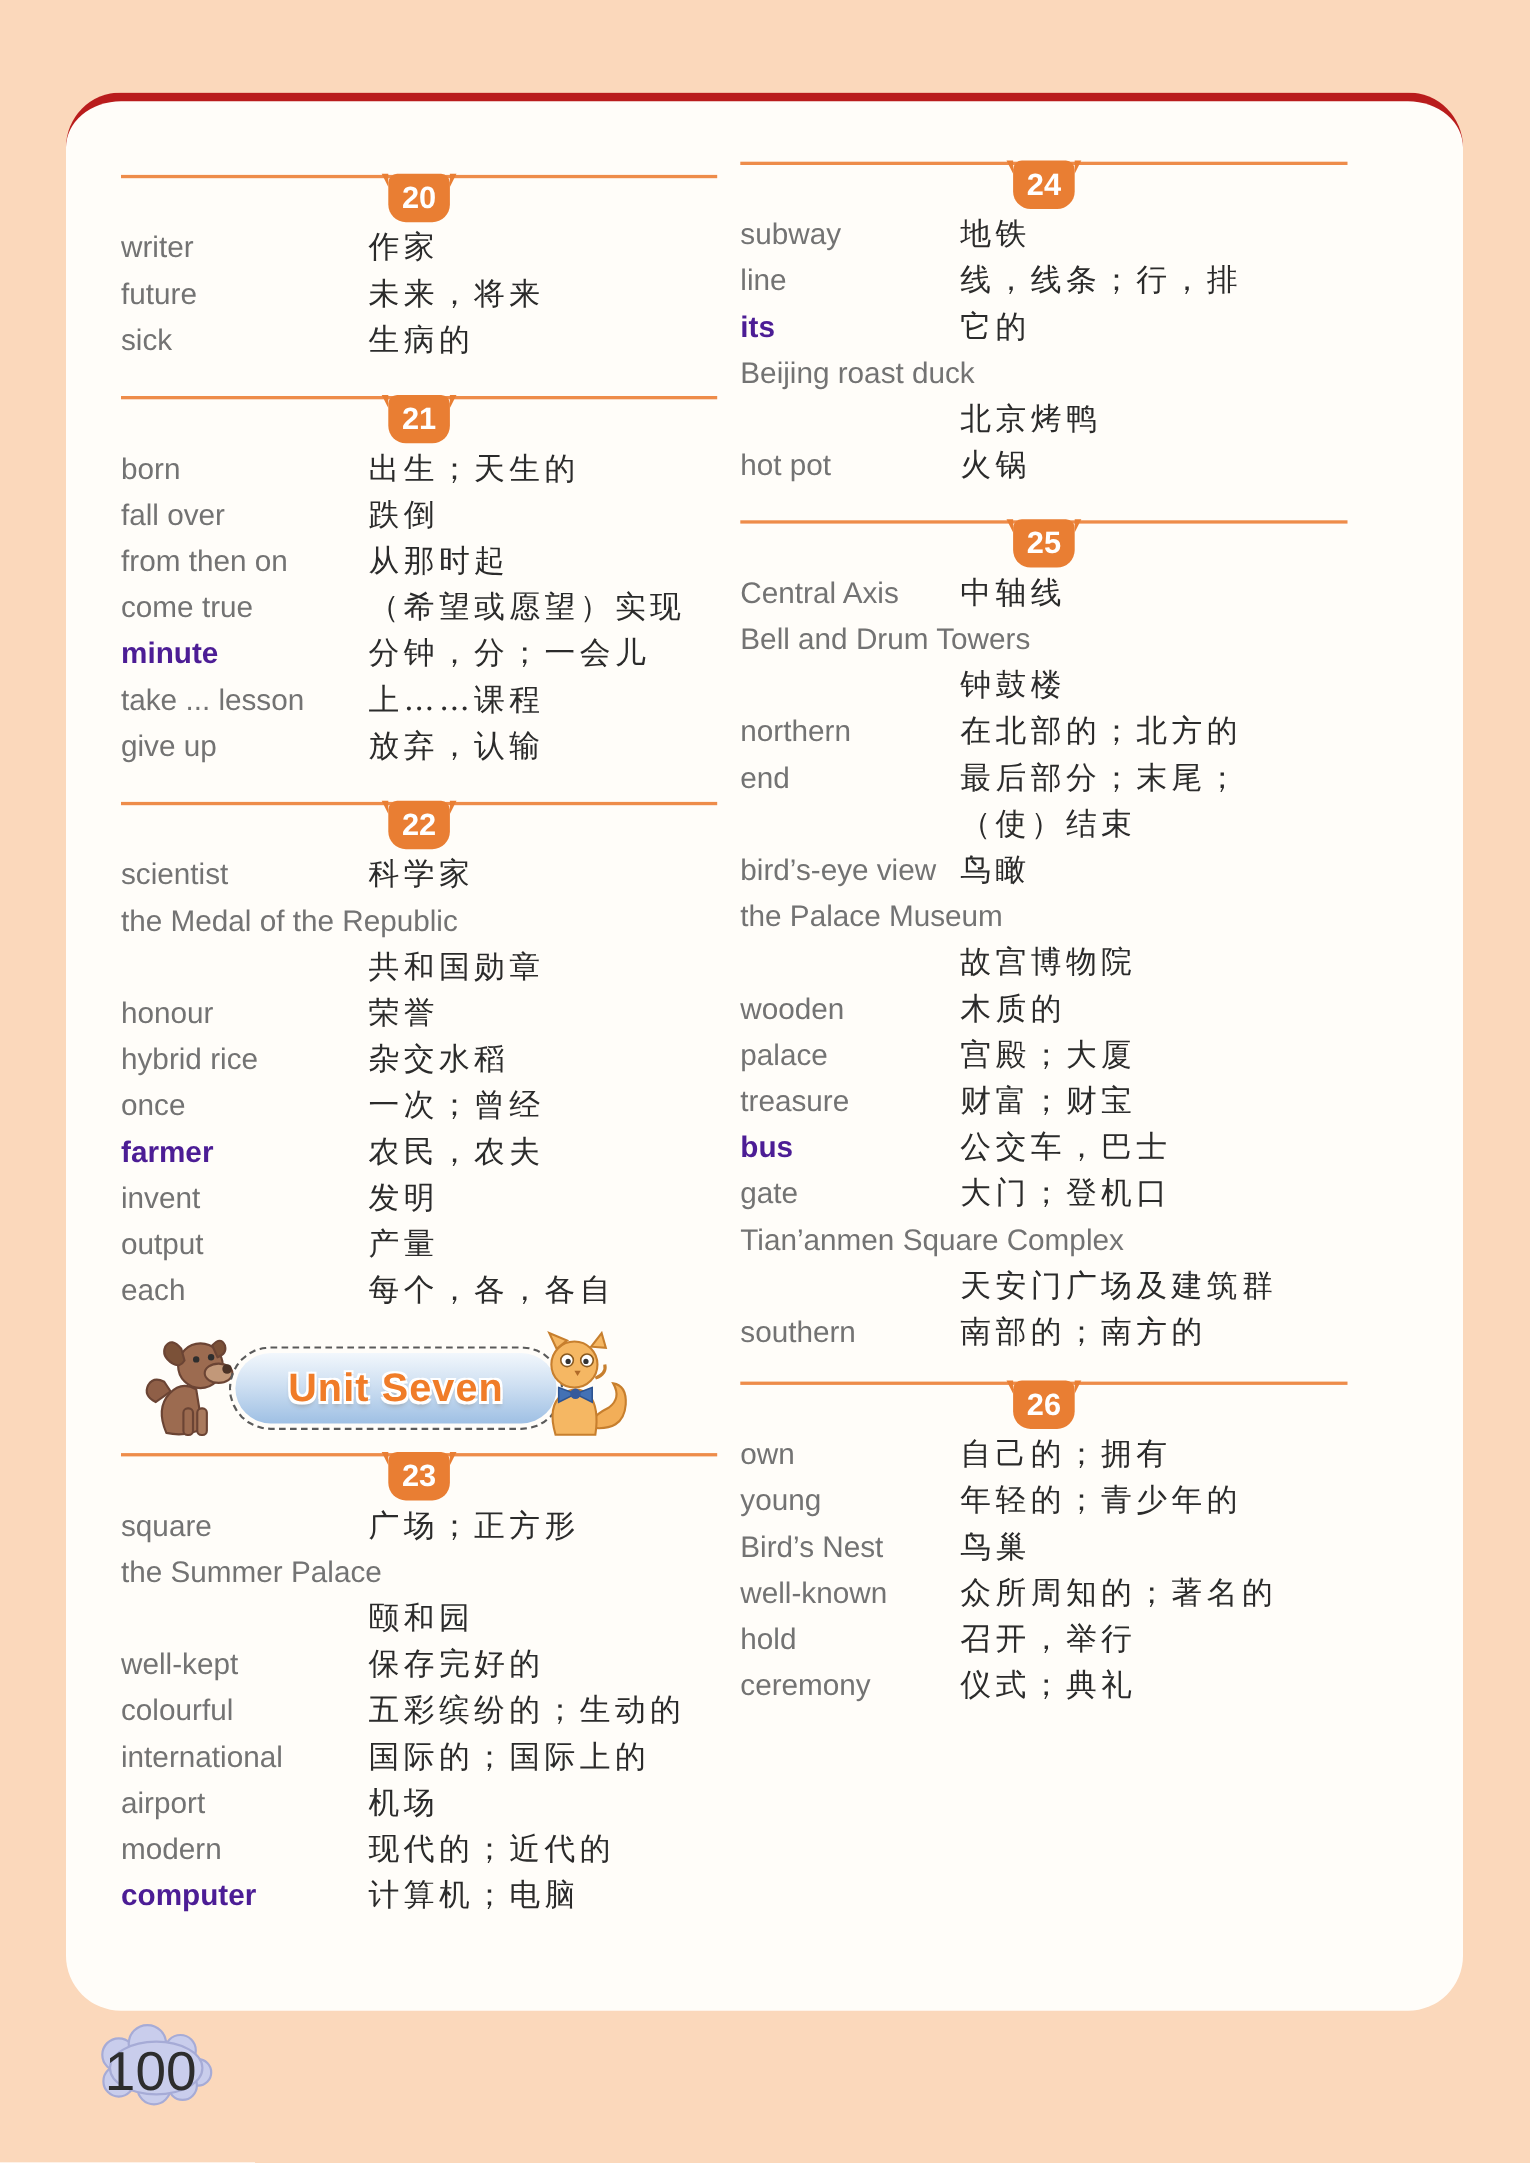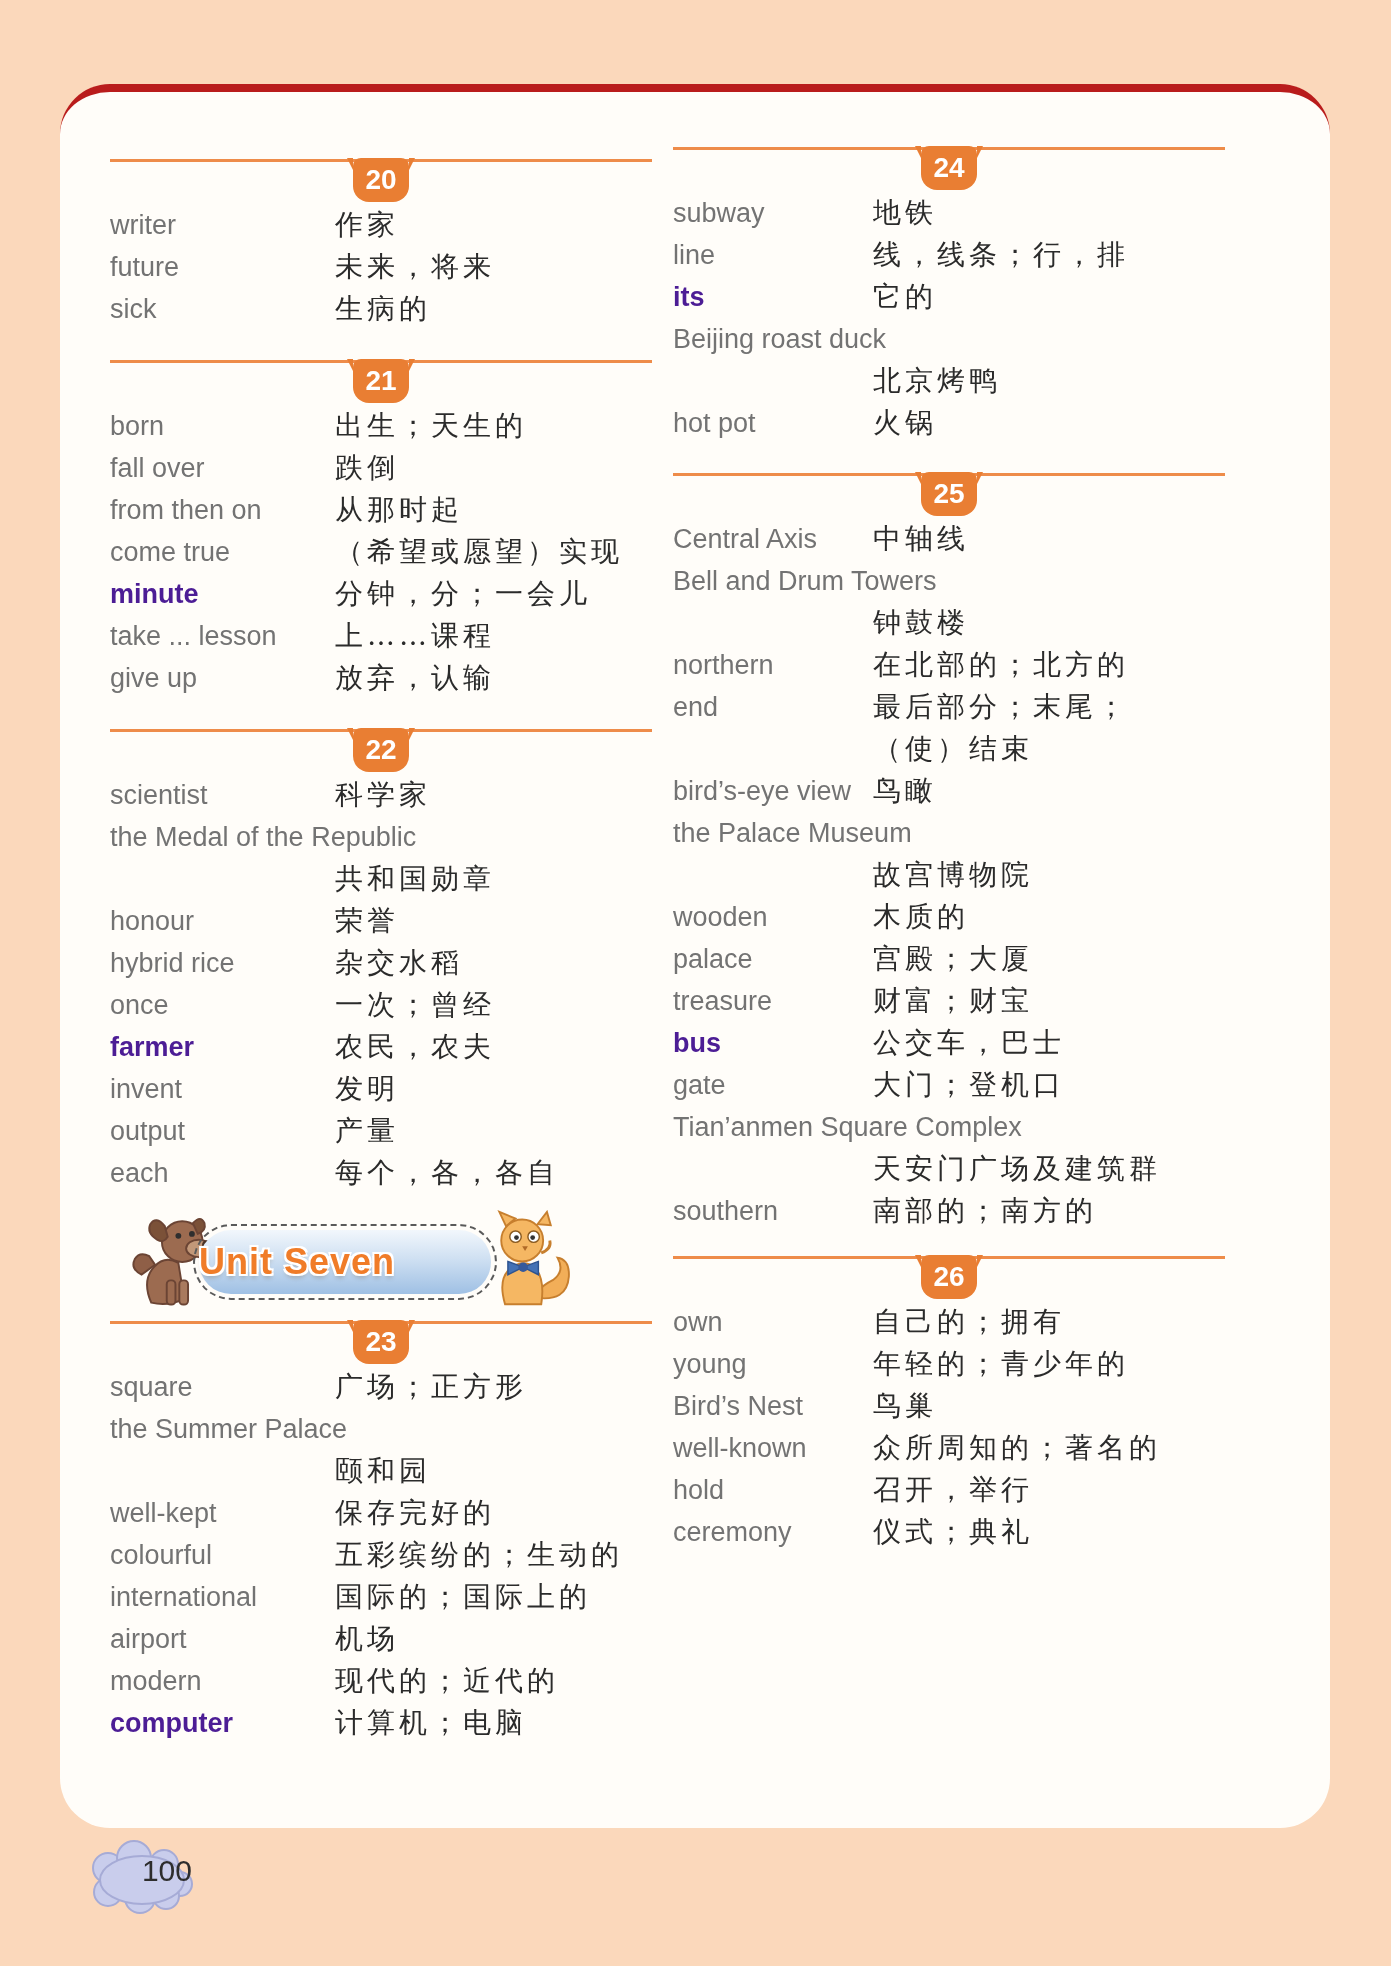--- a/index.html
+++ b/index.html
@@ -52,38 +52,38 @@
   .col-right .en-spacer { flex:0 0 200px; }
   .zh {
     font-family:"DejaVu Serif","Liberation Serif",serif;
     font-size:28px; color:#2b2b2b; line-height:42px; letter-spacing:4px;
     white-space:pre-line;
   }
 
   
   .unit-banner { position:relative; height:68px; margin-top:36px; margin-bottom:0; }
   .banner-pill {
-    position:absolute; left:89px; top:0; width:292px; height:64px;
+    position:absolute; left:104px; top:0; width:292px; height:64px;
     background:linear-gradient(#f2f7fc 0%, #cfe0f2 45%, #9fc0e4 100%);
     border-radius:32px; outline:2px dashed #5a5a5a; outline-offset:4px;
-    display:flex; align-items:center; justify-content:flex-start;
+    display:flex; align-items:center; justify-content:center;
   }
   .banner-label {
     font-size:36px; font-weight:bold; color:#f07c28; letter-spacing:1px;
     text-shadow:-2px -2px 0 #fff, 2px -2px 0 #fff, -2px 2px 0 #fff, 2px 2px 0 #fff, 0 4px 4px rgba(90,60,20,.25);
   }
   .dog-svg { position:absolute; left:18px; top:-18px; width:92px; height:98px; }
   .cat-svg { position:absolute; left:368px; top:-20px; width:96px; height:100px; }
 
   
   .page-num-wrap { position:absolute; left:82px; top:1836px; width:120px; height:84px; }
   .cloud-svg { position:absolute; left:0; top:0; width:120px; height:84px; }
   .page-num {
-    position:absolute; left:0; top:18px; width:110px; text-align:right;
-    font-size:30px; color:#2d2d2d;
+    position:absolute; left:0; top:18px; width:110px; text-align:center;
+    font-size:50px; color:#2d2d2d;
   }
 </style>
 </head>
 <body>
 
 <div class="page">
   <div class="card">
     <div class="col col-left">
         <div class="rule m1">
           <span class="badge">20</span>

